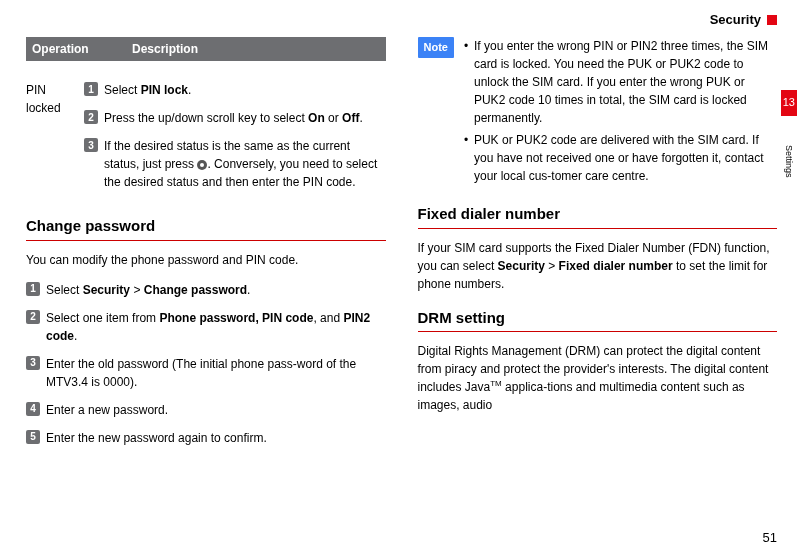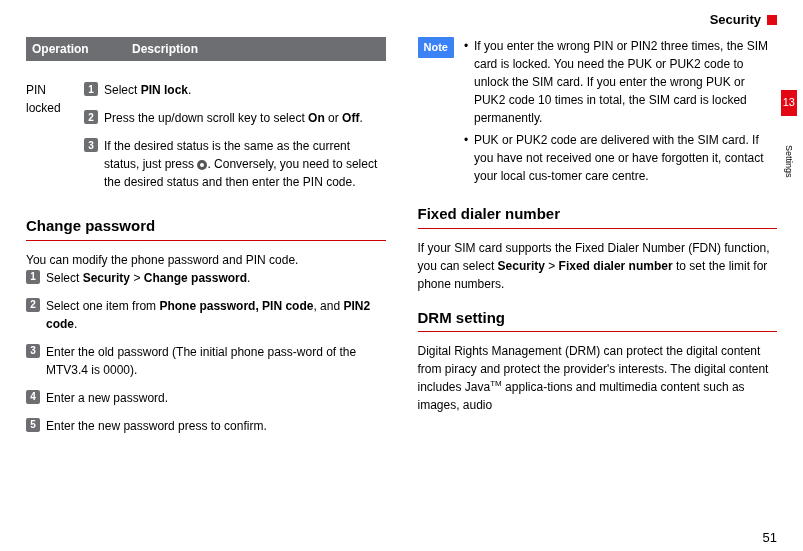--- a/index.html
+++ b/index.html
@@ -63,21 +63,21 @@
   .dot-icon::after {
     content: ""; position: absolute; left: 3px; top: 3px;
     width: 4px; height: 4px; background: #fff; border-radius: 50%;
   }
   h3.section {
     font-size: 15px; font-weight: bold;
     border-bottom: 1px solid #c00;
     padding-bottom: 2px;
     margin-top: 14px; margin-bottom: 10px;
   }
-  .intro { margin-bottom: 0; }
+  .intro { margin-bottom: 12px; }
   .step-list .num-line { margin-bottom: 10px; }
   .note-box { display: flex; align-items: flex-start; gap: 10px; }
   .note-label {
     background: #3b82f6; color: #fff; font-size: 11px; font-weight: bold;
     padding: 2px 6px; border-radius: 1px; flex-shrink: 0;
   }
   .note-body { flex: 1; }
   .note-body ul { list-style: none; }
   .note-body li { position: relative; padding-left: 10px; margin-bottom: 4px; }
   .note-body li::before { content: "•"; position: absolute; left: 0; }
@@ -158,21 +158,21 @@
       <div class="num-line">
         <span class="num-badge">3</span>
         <span class="num-text">Enter the old password (The initial phone pass-word of the MTV3.4 is 0000).</span>
       </div>
       <div class="num-line">
         <span class="num-badge">4</span>
         <span class="num-text">Enter a new password.</span>
       </div>
       <div class="num-line">
         <span class="num-badge">5</span>
-        <span class="num-text">Enter the new password press to confirm.</span>
+        <span class="num-text">Enter the new password again to confirm.</span>
       </div>
     </div>
   </div>
 
   <div class="col">
     <div class="note-box">
       <span class="note-label">Note</span>
       <div class="note-body">
         <ul>
           <li>If you enter the wrong PIN or PIN2 three times, the SIM card is locked. You need the PUK or PUK2 code to unlock the SIM card. If you enter the wrong PUK or PUK2 code 10 times in total, the SIM card is locked permanently.</li>

